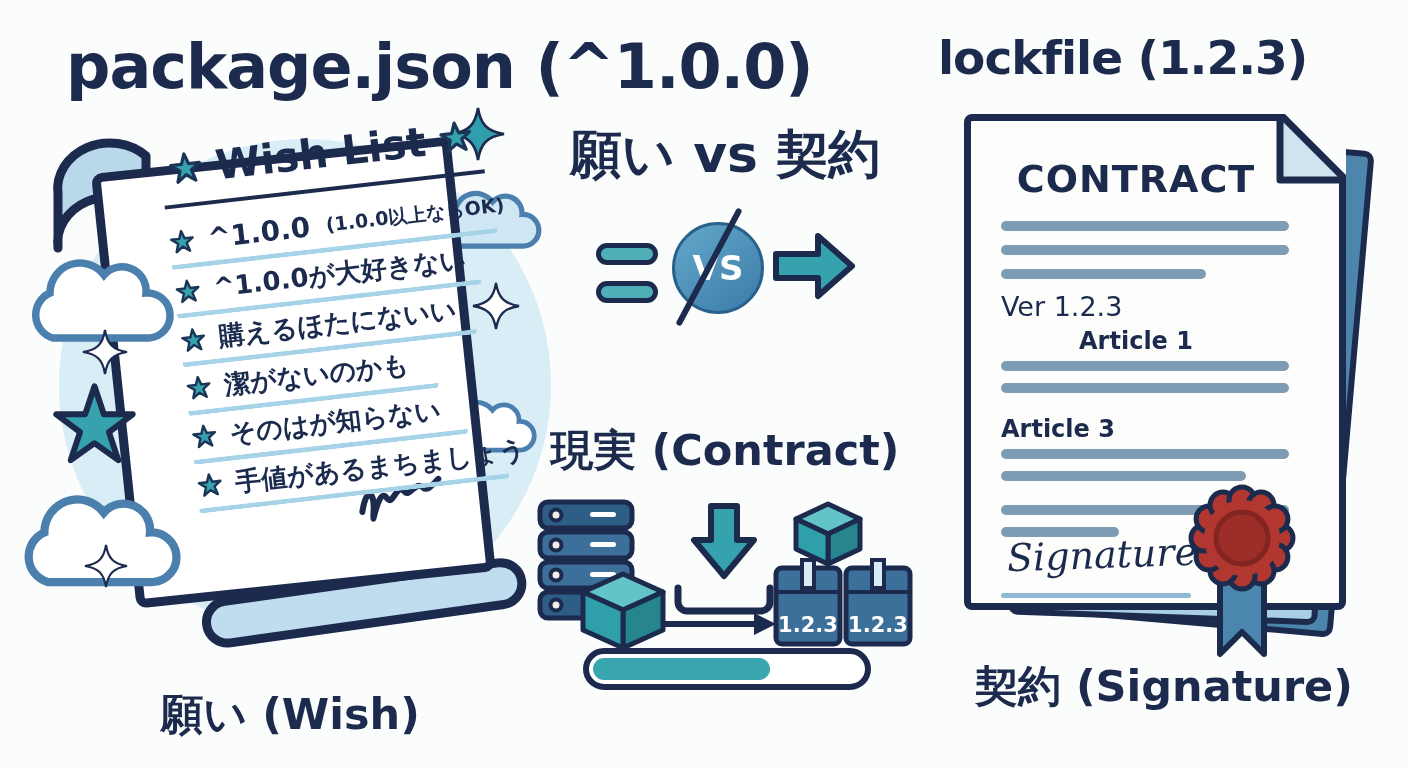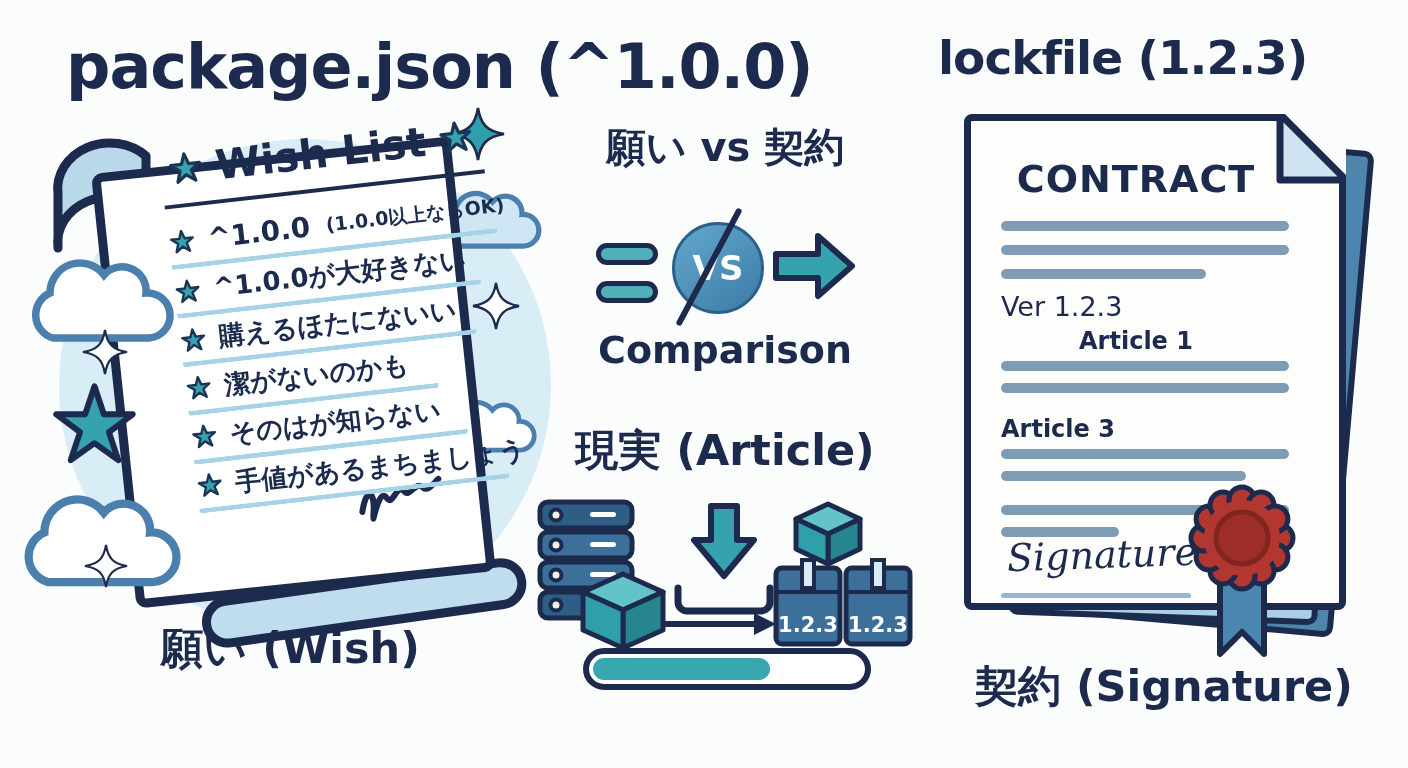--- a/index.html
+++ b/index.html
@@ -7,25 +7,25 @@
     position:relative; width:1408px; height:768px; overflow:hidden;
     background:#fbfcfc; font-family:"DejaVu Sans","Liberation Sans",sans-serif;
     color:#1c2b4d;
   }
   .abs { position:absolute; }
   .ttl { font-weight:bold; color:#1c2b4d; white-space:nowrap; }
 
   
   #title-left  { left:66px;  top:30px;  font-size:62px; letter-spacing:-1px; }
   #title-right { left:938px; top:30px;  font-size:47px; letter-spacing:-1px; }
-  #title-center{ left:510px; top:120px; width:430px; text-align:center; font-size:40px; }
+  #title-center{ left:510px; top:120px; width:430px; text-align:center; font-size:52px; }
   #comparison-label { left:575px; top:328px; width:300px; text-align:center; font-size:38px; }
   #reality-label    { left:540px; top:422px; width:370px; text-align:center; font-size:43px; }
   #install-label    { left:565px; top:696px; width:310px; text-align:center; font-size:40px; }
-  #caption-wish     { left:135px; top:620px; width:310px; text-align:center; font-size:43px; }
+  #caption-wish     { left:135px; top:686px; width:310px; text-align:center; font-size:43px; }
   #caption-contract { left:975px; top:658px; width:370px; text-align:center; font-size:43px; }
 
   
   #scroll-art { left:18px; top:98px; }
   .wish-content {
     left:158px; top:148px; width:332px;
     transform:rotate(-6.5deg); transform-origin:0 0;
   }
   .wish-header {
     display:flex; align-items:center; justify-content:center; gap:12px;
@@ -189,22 +189,21 @@
 
   <div class="abs eqbar" id="eqbar1"></div>
   <div class="abs eqbar" id="eqbar2"></div>
   <div class="abs" id="vs-badge">
     <span>VS</span>
   </div>
   <div class="abs" id="vs-slash"></div>
   <svg class="abs" id="arrow-right" width="84" height="72" viewBox="0 0 84 72">
     <polygon points="4,24 46,24 46,6 80,36 46,66 46,48 4,48" fill="#35a2ad" stroke="#1c2b4d" stroke-width="6" stroke-linejoin="round"></polygon>
   </svg>
-  <div class="abs ttl" id="comparison-label">Comparison</div>
-  <div class="abs ttl" id="reality-label">現実 (Article)</div>
+  <div class="abs ttl" id="reality-label">現実 (Contract)</div>
 
   <svg class="abs" id="install-art" width="390" height="162" viewBox="0 0 390 162">
 
     <g>
       <rect x="12" y="6" width="92" height="26" rx="8" fill="#2e5d86" stroke="#1c2b4d" stroke-width="5"></rect>
       <rect x="12" y="36" width="92" height="26" rx="8" fill="#3c6f99" stroke="#1c2b4d" stroke-width="5"></rect>
       <rect x="12" y="66" width="92" height="26" rx="8" fill="#3c6f99" stroke="#1c2b4d" stroke-width="5"></rect>
       <rect x="12" y="96" width="92" height="26" rx="8" fill="#2e5d86" stroke="#1c2b4d" stroke-width="5"></rect>
       <circle cx="28" cy="19" r="5.5" fill="#f4f0e6" stroke="#1c2b4d" stroke-width="4"></circle>
       <circle cx="28" cy="49" r="5.5" fill="#f4f0e6" stroke="#1c2b4d" stroke-width="4"></circle>

